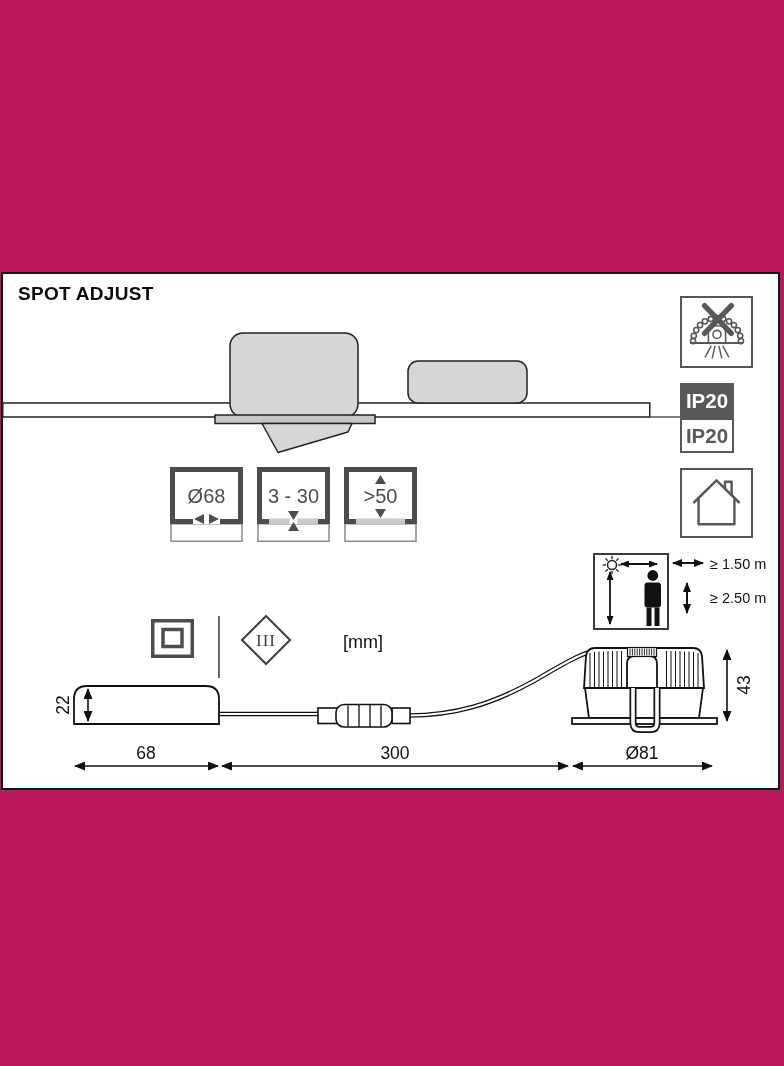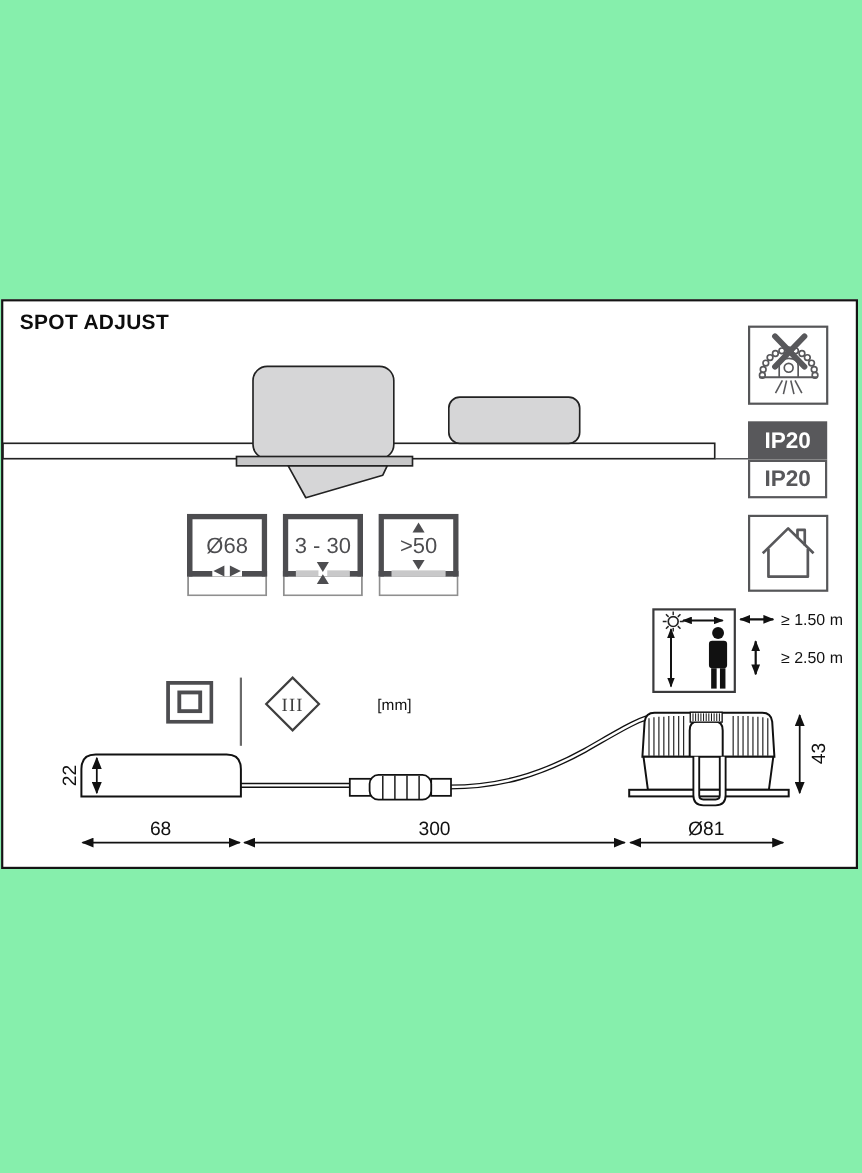--- a/index.html
+++ b/index.html
@@ -1,31 +1,31 @@
 <!DOCTYPE html>
 <html><head>
 <meta charset="utf-8">
 <style>
   html,body{margin:0;padding:0;background:#fff;}
-  #page{position:relative;width:784px;height:1066px;background:#86efac;overflow:hidden;
+  #page{position:relative;width:784px;height:1066px;background:#be185d;overflow:hidden;
         font-family:"Liberation Sans", sans-serif;color:#111;}
   .abs{position:absolute;}
   #content-box{left:1px;top:272px;width:779px;height:518px;border:2px solid #141414;box-sizing:border-box;background:#fff;}
   #title{left:18px;top:283px;font-size:19px;font-weight:700;letter-spacing:.3px;color:#0d0d0d;}
   .sq-icon{box-sizing:border-box;border:2px solid #555658;background:#fff;display:flex;align-items:center;justify-content:center;}
-  .ip-badge{left:680px;width:72px;height:35px;box-sizing:border-box;display:flex;align-items:center;justify-content:center;
+  .ip-badge{left:680px;width:54px;height:35px;box-sizing:border-box;display:flex;align-items:center;justify-content:center;
             font-size:20.5px;font-weight:700;}
   #ip-top{top:383px;background:#58585b;color:#fff;}
   #ip-bottom{top:418px;background:#fff;color:#58585b;border:2.5px solid #58585b;}
   #adjust-box{left:594px;top:468px;width:75px;height:70px;box-sizing:border-box;border:2px solid #555658;
               display:flex;flex-direction:column;align-items:center;justify-content:center;color:#58585b;background:#fff;}
   #adjust-value{font-size:22px;line-height:23px;}
   #adjust-caption{font-size:12.5px;letter-spacing:.6px;margin-top:2px;}
   #sensor-box{left:593px;top:553px;width:76px;height:77px;box-sizing:border-box;border:2px solid #3a3a3c;background:#fff;}
-  #mm-note{left:343px;top:632px;font-size:14px;}
+  #mm-note{left:343px;top:632px;font-size:18px;}
   .dimlabel{fill:#111;font-family:"Liberation Sans",sans-serif;font-size:17.5px;}
   .boxlabel{fill:#4d4d50;font-family:"Liberation Sans",sans-serif;font-size:20px;font-weight:500;}
   svg{display:block;}
 </style>
 </head>
 <body>
 
 <div id="page">
 
   <div class="abs" id="content-box"></div>

